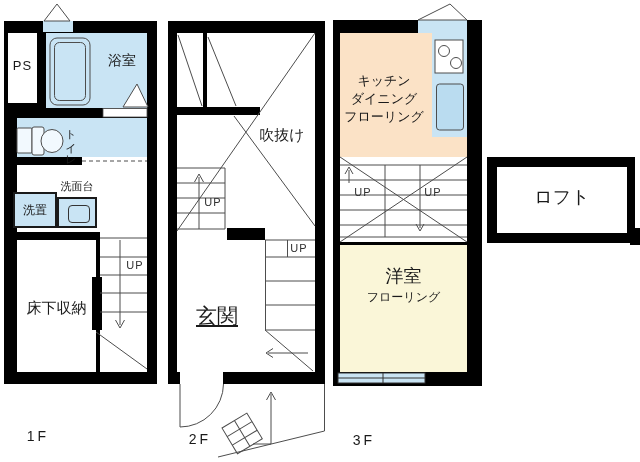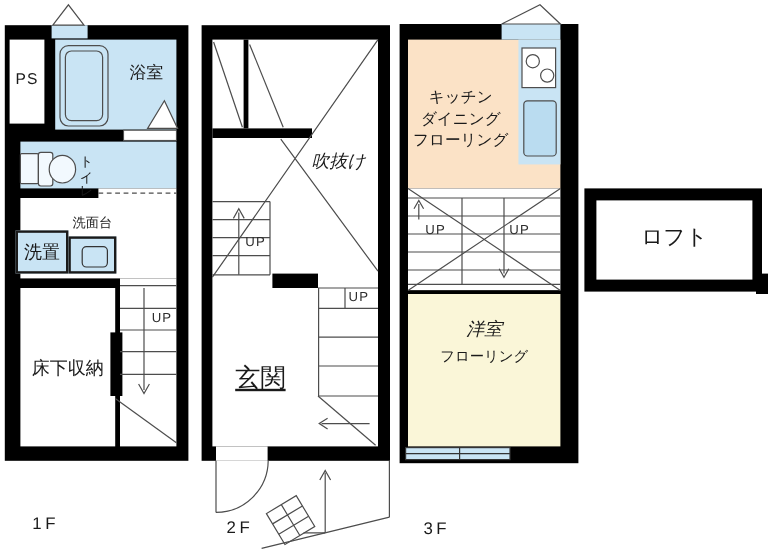--- a/index.html
+++ b/index.html
@@ -29,21 +29,21 @@
   <div class="wall" style="left:487px;top:157px;width:148px;height:86px;"></div>
   <div class="wall" style="left:630px;top:228px;width:10px;height:17px;"></div>
 
   <div class="abs white" style="left:8px;top:33px;width:29px;height:70px;"></div>
   <div class="abs water" style="left:43px;top:21px;width:30px;height:11px;"></div>
   <div class="abs water" style="left:46px;top:33px;width:101px;height:75px;"></div>
   <div class="abs water" style="left:17px;top:118px;width:130px;height:39px;"></div>
   <div class="abs white" style="left:82px;top:157px;width:65px;height:8px;"></div>
   <div class="abs white" style="left:17px;top:165px;width:130px;height:67px;"></div>
   <div class="abs water boxed" style="left:13px;top:192px;width:44px;height:36px;border:2px solid #1a1a1a;box-sizing:border-box;">
-    <span style="font-size:15px;">洗置</span>
+    <span style="font-size:12px;">洗置</span>
   </div>
   <div class="abs water" style="left:57px;top:197px;width:40px;height:31px;border:2px solid #1a1a1a;box-sizing:border-box;">
     <div class="abs" style="left:9px;top:6px;width:20px;height:16px;border:1.5px solid #333;border-radius:4px;"></div>
   </div>
   <div class="abs white" style="left:17px;top:240px;width:79px;height:132px;"></div>
   <div class="abs white" style="left:100px;top:232px;width:47px;height:140px;"></div>
   <div class="wall" style="left:92px;top:277px;width:10px;height:53px;"></div>
 
   <div class="abs white" style="left:177px;top:33px;width:138px;height:339px;"></div>
   <div class="wall" style="left:203px;top:33px;width:4px;height:74px;"></div>
@@ -119,32 +119,32 @@
   </svg>
 
   <div class="lbl" style="left:8px;top:59px;width:29px;font-size:13px;letter-spacing:1px;">PS</div>
   <div class="lbl" style="left:99px;top:52px;width:46px;font-size:14px;">浴室</div>
   <div class="lbl vtext" style="left:65px;top:119px;height:44px;font-size:11px;">トイレ</div>
   <div class="lbl" style="left:54px;top:180px;width:46px;font-size:11px;">洗面台</div>
   <div class="lbl" style="left:17px;top:299px;width:79px;font-size:15px;">床下収納</div>
   <div class="lbl up" style="left:121px;top:259px;width:28px;">UP</div>
   <div class="lbl flr" style="left:18px;top:428px;width:40px;text-align:center;">1F</div>
 
-  <div class="lbl" style="left:248px;top:126px;width:68px;font-size:15px;font-style:italic;">吹抜け</div>
+  <div class="lbl" style="left:248px;top:126px;width:68px;font-size:15px;">吹抜け</div>
   <div class="lbl" style="left:188px;top:304px;width:58px;font-size:21px;text-decoration:underline;">玄関</div>
   <div class="lbl up" style="left:199px;top:196px;width:28px;">UP</div>
   <div class="lbl up" style="left:285px;top:242px;width:28px;">UP</div>
   <div class="lbl flr" style="left:180px;top:431px;width:40px;">2F</div>
 
   <div class="lbl" style="left:341px;top:72px;width:86px;font-size:13px;line-height:18px;">
     <div>キッチン</div>
     <div>ダイニング</div>
     <div>フローリング</div>
   </div>
   <div class="lbl up" style="left:349px;top:186px;width:28px;">UP</div>
   <div class="lbl up" style="left:419px;top:186px;width:28px;">UP</div>
-  <div class="lbl" style="left:340px;top:266px;width:127px;font-size:15px;font-style:italic;">洋室</div>
+  <div class="lbl" style="left:340px;top:266px;width:127px;font-size:18px;">洋室</div>
   <div class="lbl" style="left:340px;top:291px;width:127px;font-size:12px;">フローリング</div>
   <div class="lbl flr" style="left:344px;top:432px;width:40px;">3F</div>
 
   <div class="lbl" style="left:497px;top:187px;width:130px;font-size:18px;">ロフト</div>
 
 </div>
 
 </body></html>

